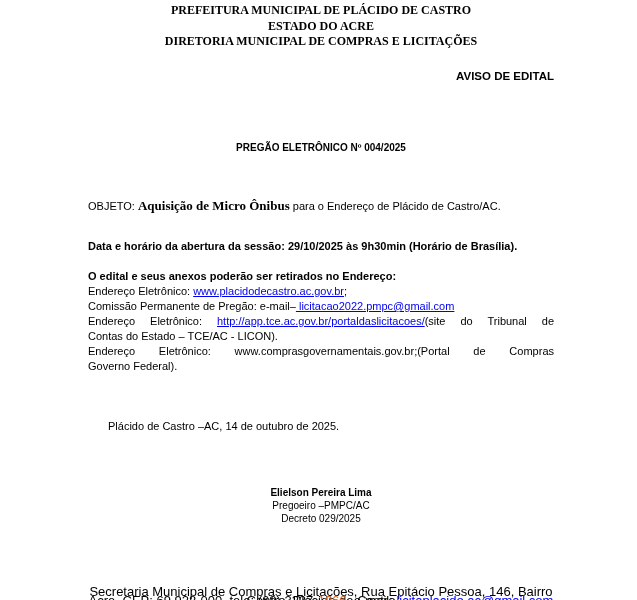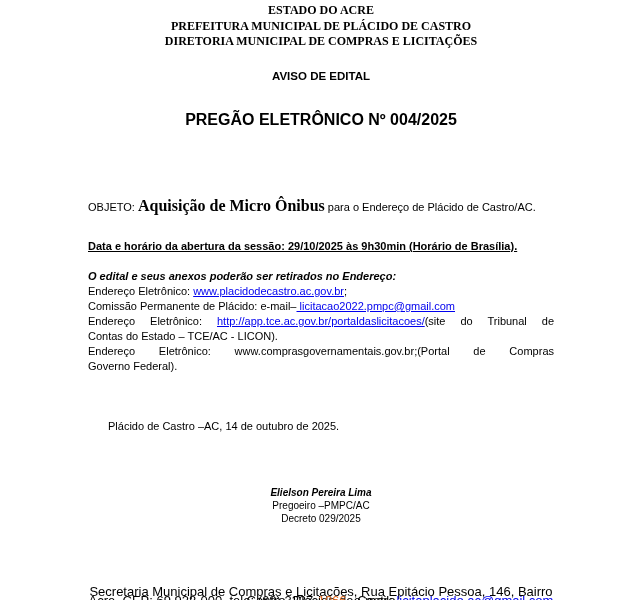--- a/index.html
+++ b/index.html
@@ -4,63 +4,63 @@
 <style>
   html, body { margin:0; padding:0; }
   body {
     width:637px; height:600px;
     background:#ffffff; color:#000000;
     overflow:hidden; position:relative;
     font-family:"Liberation Sans", sans-serif;
   }
   .abs { position:absolute; left:88px; width:466px; }
   .center { text-align:center; }
-  .bold { font-weight:bold;font-style:italic; }
+  .bold { font-weight:bold; }
   .serif { font-family:"Liberation Serif", serif; }
   .header-block { top:3px; font-size:12px; line-height:15.5px; font-weight:bold; }
-  .notice-title { top:70px; font-size:11.5px; font-weight:bold; }
-  .auction-block { top:109px; font-size:16px; line-height:22px; font-weight:bold; }
+  .notice-title { top:70px; font-size:11.5px; font-weight:bold;text-align:right; }
+  .auction-block { top:137px; font-size:10px; line-height:22px; font-weight:bold; }
   .body-text { font-size:11px; line-height:15px; }
   .objeto-line { top:198px; }
-  .objeto-line .serif-run { font-family:"Liberation Serif", serif; font-weight:bold; font-size:16px; }
-  .session-line { top:239px; font-weight:bold;text-decoration:underline; }
+  .objeto-line .serif-run { font-family:"Liberation Serif", serif; font-weight:bold; font-size:13px; }
+  .session-line { top:239px; font-weight:bold; }
   .addresses-block { top:269px; }
   .justify-last { text-align:justify; text-align-last:justify; }
   a.link { color:#0000ee; text-decoration:underline; cursor:pointer; }
   .date-line { top:419px;margin-left:20px; }
   .signature-block { top:486px; font-size:10px; line-height:13px; }
   .footer-block { left:88px; width:466px; position:absolute; text-align:center;
                   font-size:13px; line-height:9px; }
   .footer-line1 { top:587px; }
   .footer-line2 { top:596px; }
   .phone-accent { color:#e06a20; }
 </style>
 </head>
 <body>
 
 <div class="abs center header-block serif">
+  <div>PREFEITURA MUNICIPAL DE PLÁCIDO DE CASTRO</div>
   <div>ESTADO DO ACRE</div>
-  <div>PREFEITURA MUNICIPAL DE PLÁCIDO DE CASTRO</div>
   <div>DIRETORIA MUNICIPAL DE COMPRAS E LICITAÇÕES</div>
 </div>
 
 <div class="abs center notice-title">AVISO DE EDITAL</div>
 
 <div class="abs center auction-block">
   <div>PREGÃO ELETRÔNICO Nº 004/2025</div>
 </div>
 
 <div class="abs body-text objeto-line"><span>OBJETO: </span><span class="serif-run">Aquisição de Micro Ônibus</span><span> para o Endereço de Plácido de Castro/AC.</span></div>
 
 <div class="abs body-text session-line">Data e horário da abertura da sessão: 29/10/2025 às 9h30min (Horário de Brasília).</div>
 
 <div class="abs body-text addresses-block">
   <div class="bold">O edital e seus anexos poderão ser retirados no Endereço:</div>
   <div><span>Endereço Eletrônico: </span><a class="link">www.placidodecastro.ac.gov.br</a><span>;</span></div>
-  <div><span>Comissão Permanente de Plácido: e-mail–</span><a class="link"> licitacao2022.pmpc@gmail.com</a></div>
+  <div><span>Comissão Permanente de Pregão: e-mail–</span><a class="link"> licitacao2022.pmpc@gmail.com</a></div>
   <div class="justify-last"><span>Endereço Eletrônico: </span><a class="link">http://app.tce.ac.gov.br/portaldaslicitacoes/</a><span>(site do Tribunal de</span></div>
   <div>Contas do Estado – TCE/AC - LICON).</div>
   <div class="justify-last">Endereço Eletrônico: www.comprasgovernamentais.gov.br;(Portal de Compras</div>
   <div>Governo Federal).</div>
 </div>
 
 <div class="abs body-text date-line">Plácido de Castro –AC, 14 de outubro de 2025.</div>
 
 <div class="abs center signature-block">
   <div class="bold">Elielson Pereira Lima</div>

